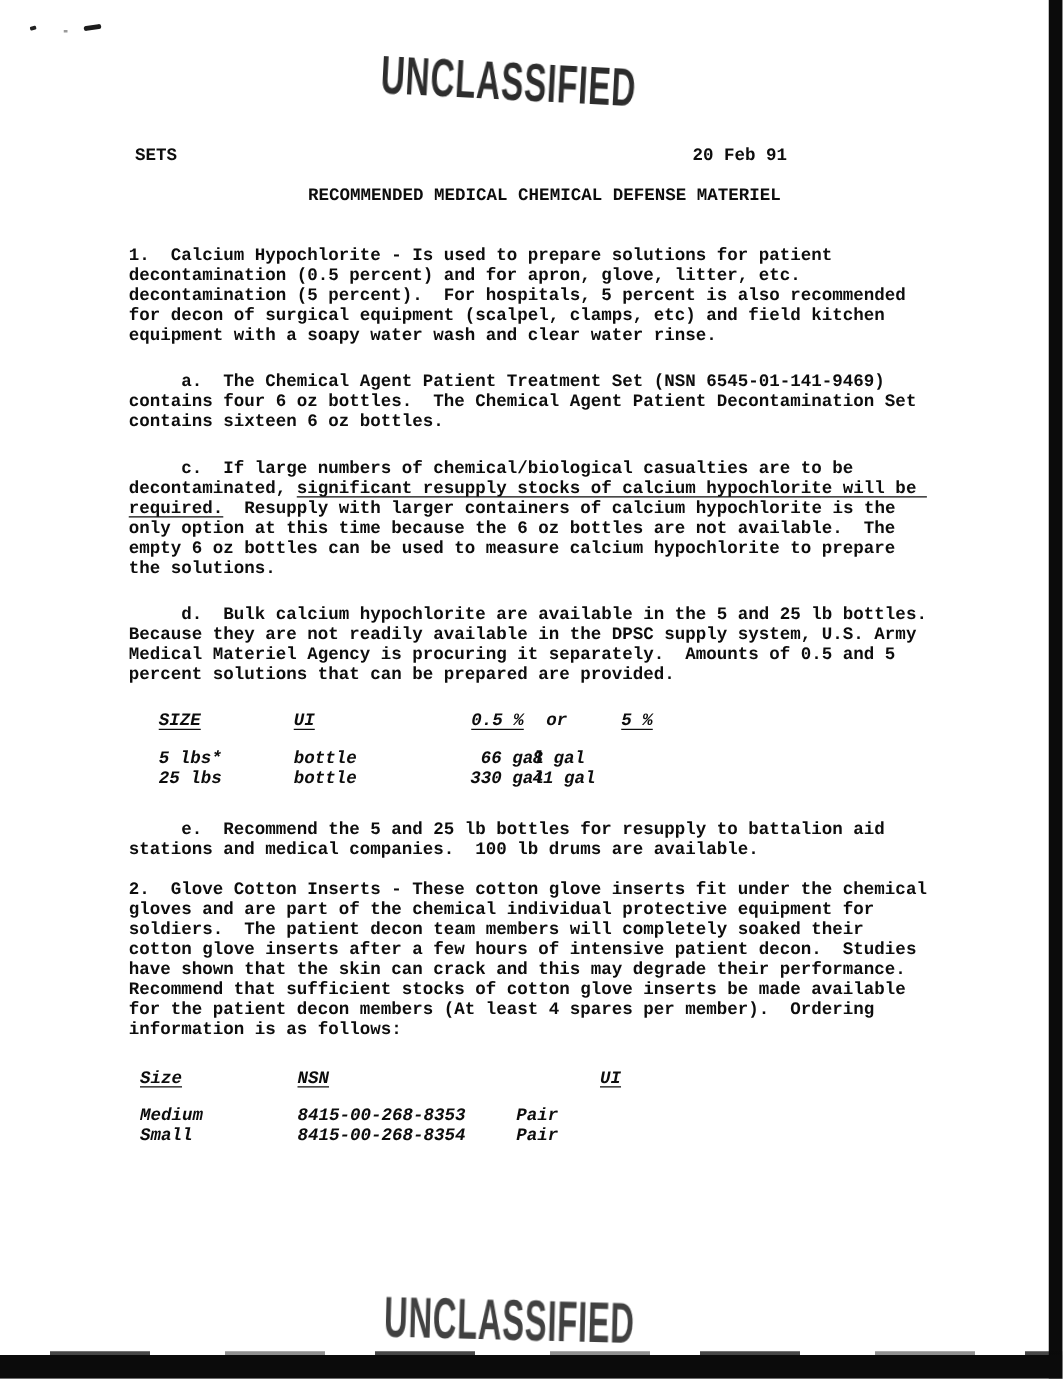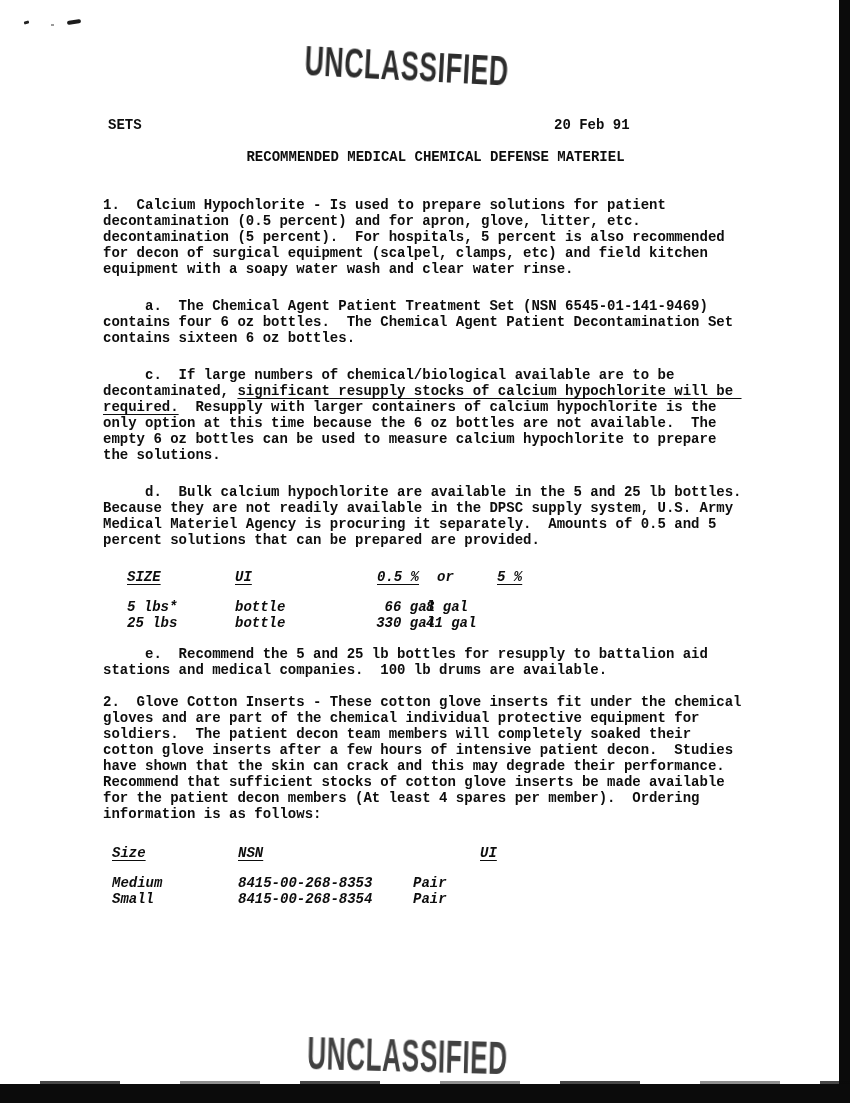--- a/index.html
+++ b/index.html
@@ -7,21 +7,21 @@
     position:relative; width:850px; height:1103px; margin:0 auto;
     background:#ffffff; overflow:hidden;
     font-family:"Liberation Mono","DejaVu Sans Mono",monospace;
     color:#0d0d0d; font-weight:bold;
   }
   
   .mono14 { font-size:14px; line-height:16px; }
   .content { position:absolute; left:103px; top:197px; width:690px; }
   .para { white-space:pre; margin:0; }
   .mt21 { margin-top:21px; } .mt14 { margin-top:14px; }
-  .mt16 { margin-top:16px; } .mt15 { margin-top:15px; } .mt23 { margin-top:23px; }
+  .mt16 { margin-top:16px; } .mt15 { margin-top:25px; } .mt23 { margin-top:23px; }
   .ul { text-decoration:underline; text-underline-offset:3px; text-decoration-thickness:1.2px; }
   
   .hdr-sets  { position:absolute; left:108px; top:117px; }
   .hdr-date  { position:absolute; left:554px; top:117px; }
   .title-line { position:absolute; left:103px; width:665px; text-align:center; white-space:pre; }
   .title1 { top:149px; } .title2 { top:166px; }
   
   .trow { position:relative; height:16px;font-style:italic; }
   .trow > span { position:absolute; top:0; white-space:pre; }
   .t1 .c1 { left:24px; }  .t1 .c2 { left:132px; }
@@ -74,21 +74,21 @@
 decontamination (0.5 percent) and for apron, glove, litter, etc.
 decontamination (5 percent).  For hospitals, 5 percent is also recommended
 for decon of surgical equipment (scalpel, clamps, etc) and field kitchen
 equipment with a soapy water wash and clear water rinse.</div>
 
     <div class="para mt21">     a.  The Chemical Agent Patient Treatment Set (NSN 6545-01-141-9469)
 contains four 6 oz bottles.  The Chemical Agent Patient Decontamination Set
 contains sixteen 6 oz bottles.</div>
 
 
-    <div class="para mt21"><span>     c.  If large numbers of chemical/biological available are to be
+    <div class="para mt21"><span>     c.  If large numbers of chemical/biological casualties are to be
 decontaminated, </span><span class="ul">significant resupply stocks of calcium hypochlorite will be 
 required.</span><span>  Resupply with larger containers of calcium hypochlorite is the
 only option at this time because the 6 oz bottles are not available.  The
 empty 6 oz bottles can be used to measure calcium hypochlorite to prepare
 the solutions.</span></div>
 
     <div class="para mt21">     d.  Bulk calcium hypochlorite are available in the 5 and 25 lb bottles.
 Because they are not readily available in the DPSC supply system, U.S. Army
 Medical Materiel Agency is procuring it separately.  Amounts of 0.5 and 5
 percent solutions that can be prepared are provided.</div>

